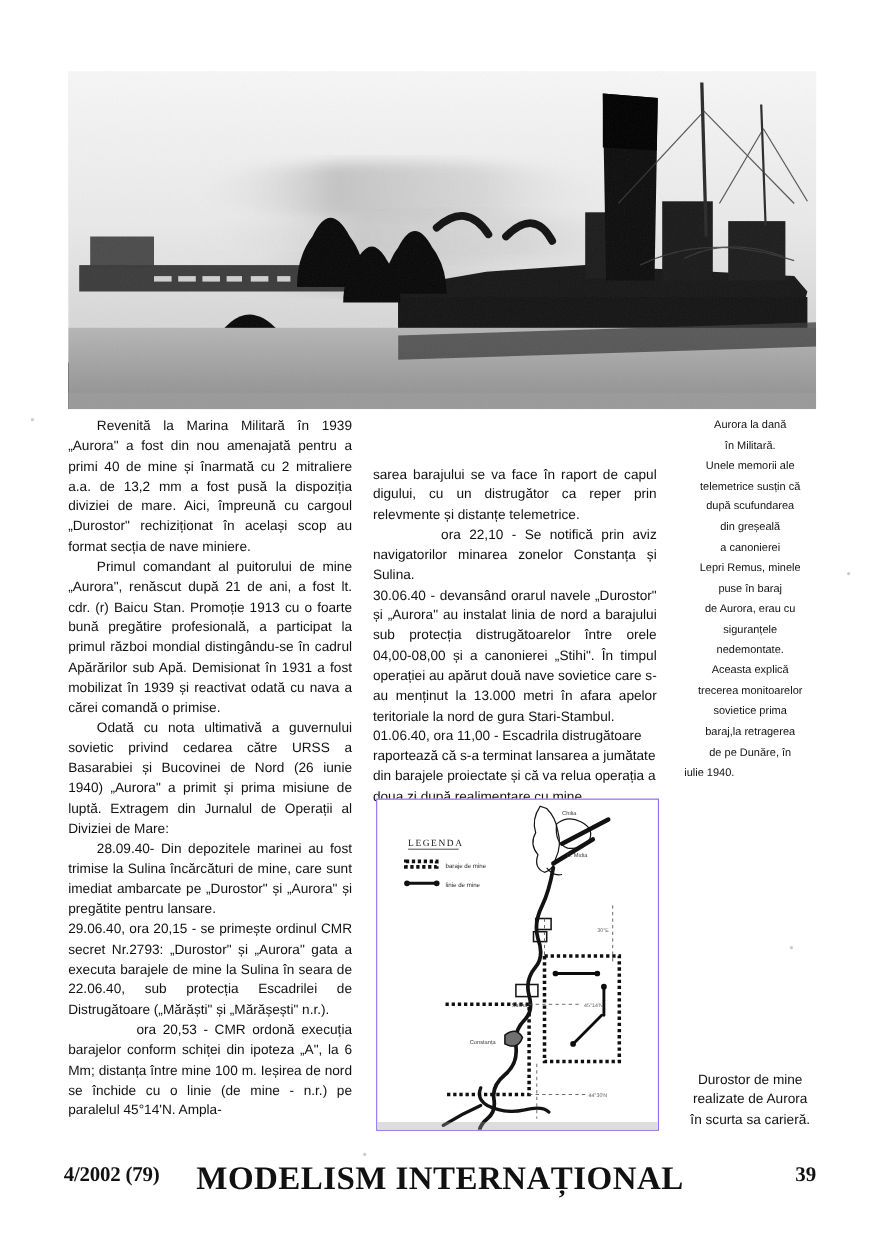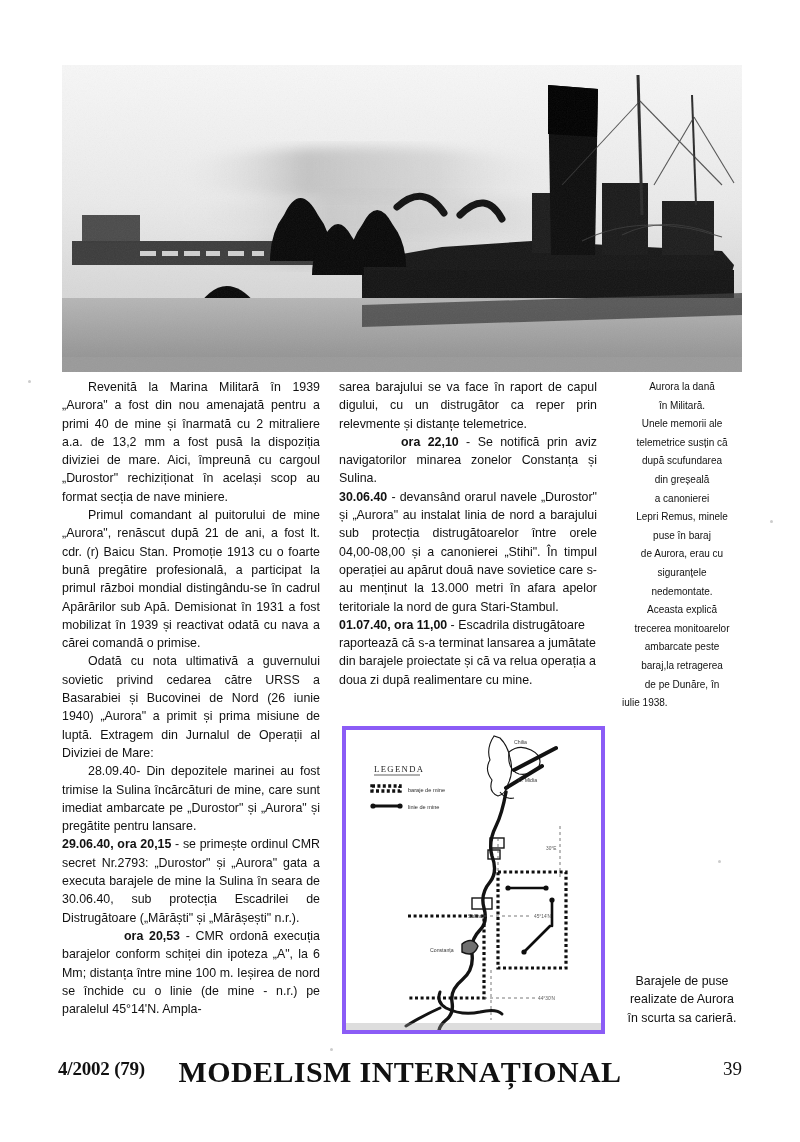--- a/index.html
+++ b/index.html
@@ -36,41 +36,41 @@
     width: 680px;
     height: 650px;
   }
   .col {
     position: absolute;
     top: 0;
     font-size: 12.4px;
     line-height: 18.3px;
   }
   .col-1 { left: 0px;   width: 258px; text-align: justify; }
-  .col-2 { left: 277px; width: 258px; text-align: justify; }
+  .col-2 { left: 277px; width: 258px; text-align: justify; margin-top: 44px; }
   .col-3 { left: 560px; width: 120px; text-align: center; }
 
   .col p { margin: 0; }
   .col-1 p, .col-2 p { text-indent: 26px; text-align: justify; }
   .col-1 p.noindent, .col-2 p.noindent { text-indent: 0; }
   .col-1 p.bigindent, .col-2 p.bigindent { text-indent: 62px; }
   .col p:last-child { text-align: left; }
   .col-1 p.just-last, .col-2 p.just-last { text-align: justify; }
-  b { font-weight: bold; }
+  b { font-weight: normal; }
 
   .col-3 p { margin: 0; line-height: 18.6px; font-size: 10px; }
 
   
   .map-fig {
     position: absolute;
     left: 342px;
     top: 726px;
     width: 255px;
     height: 300px;
-    border: 4px solid #8b5cf6;
+    border: 1px solid #8b5cf6;
     background: #fefefe;
     overflow: hidden;
   }
   .map-svg { display: block; width: 100%; height: 100%; }
 
   .map-caption {
     position: absolute;
     left: 612px;
     top: 972px;
     width: 140px;
@@ -106,21 +106,21 @@
     font-family: Liberation Serif, serif;
     font-weight: bold;
     font-size: 30px;
     letter-spacing: 0.4px;
   }
   .footer-page {
     position: absolute;
     right: 58px;
     top: 0;
     font-family: "Liberation Serif", serif;
-    font-weight: normal;
+    font-weight: bold;
     font-size: 19px;
   }
 
   
   .speck { position: absolute; background: #cccccc; border-radius: 50%; }
 </style>
 </head>
 <body>
 
 <div class="photo-wrap">
@@ -220,50 +220,50 @@
   </svg>
 </div>
 
 <div class="cols">
 
   <div class="col col-1">
     <p>Revenită la Marina Militară în 1939 „Aurora" a fost din nou amenajată pentru a primi 40 de mine și înarmată cu 2 mitraliere a.a. de 13,2 mm a fost pusă la dispoziția diviziei de mare. Aici, împreună cu cargoul „Durostor" rechiziționat în același scop au format secția de nave miniere.</p>
     <p>Primul comandant al puitorului de mine „Aurora", renăscut după 21 de ani, a fost lt. cdr. (r) Baicu Stan. Promoție 1913 cu o foarte bună pregătire profesională, a participat la primul război mondial distingându-se în cadrul Apărărilor sub Apă. Demisionat în 1931 a fost mobilizat în 1939 și reactivat odată cu nava a cărei comandă o primise.</p>
     <p>Odată cu nota ultimativă a guvernului sovietic privind cedarea către URSS a Basarabiei și Bucovinei de Nord (26 iunie 1940) „Aurora" a primit și prima misiune de luptă. Extragem din Jurnalul de Operații al Diviziei de Mare:</p>
     <p>28.09.40- Din depozitele marinei au fost trimise la Sulina încărcături de mine, care sunt imediat ambarcate pe „Durostor" și „Aurora" și pregătite pentru lansare.</p>
-    <p class="noindent just-last"><b>29.06.40, ora 20,15</b><span> - se primește ordinul CMR secret Nr.2793: „Durostor" și „Aurora" gata a executa barajele de mine la Sulina în seara de 30.06.40, sub protecția Escadrilei de Distrugătoare („Mărăști" și „Mărășești" n.r.).</span></p>
+    <p class="noindent just-last"><b>29.06.40, ora 20,15</b><span> - se primește ordinul CMR secret Nr.2793: „Durostor" și „Aurora" gata a executa barajele de mine la Sulina în seara de 22.06.40, sub protecția Escadrilei de Distrugătoare („Mărăști" și „Mărășești" n.r.).</span></p>
     <p class="bigindent just-last"><b>ora 20,53</b><span> - CMR ordonă execuția barajelor conform schiței din ipoteza „A", la 6 Mm; distanța între mine 100 m. Ieșirea de nord se închide cu o linie (de mine - n.r.) pe paralelul 45°14'N. Ampla-</span></p>
   </div>
 
   <div class="col col-2">
     <p class="noindent just-last">sarea barajului se va face în raport de capul digului, cu un distrugător ca reper prin relevmente și distanțe telemetrice.</p>
     <p class="bigindent just-last"><b>ora 22,10</b><span> - Se notifică prin aviz navigatorilor minarea zonelor Constanța și Sulina.</span></p>
     <p class="noindent just-last"><b>30.06.40</b><span> - devansând orarul navele „Durostor" și „Aurora" au instalat linia de nord a barajului sub protecția distrugătoarelor între orele 04,00-08,00 și a canonierei „Stihi". În timpul operației au apărut două nave sovietice care s-au menținut la 13.000 metri în afara apelor teritoriale la nord de gura Stari-Stambul.</span></p>
-    <p class="noindent"><b>01.07.40, ora 11,00</b><span> - Escadrila distrugătoare raportează că s-a terminat lansarea a jumătate din barajele proiectate și că va relua operația a doua zi după realimentare cu mine.</span></p>
+    <p class="noindent"><b>01.06.40, ora 11,00</b><span> - Escadrila distrugătoare raportează că s-a terminat lansarea a jumătate din barajele proiectate și că va relua operația a doua zi după realimentare cu mine.</span></p>
   </div>
 
   <div class="col col-3">
     <p>Aurora la dană</p>
     <p>în Militară.</p>
     <p>Unele memorii ale</p>
     <p>telemetrice susțin că</p>
     <p>după scufundarea</p>
     <p>din greșeală</p>
     <p>a canonierei</p>
     <p>Lepri Remus, minele</p>
     <p>puse în baraj</p>
     <p>de Aurora, erau cu</p>
     <p>siguranțele</p>
     <p>nedemontate.</p>
     <p>Aceasta explică</p>
     <p>trecerea monitoarelor</p>
-    <p>ambarcate peste</p>
+    <p>sovietice prima</p>
     <p>baraj,la retragerea</p>
     <p>de pe Dunăre, în</p>
-    <p>iulie 1938.</p>
+    <p>iulie 1940.</p>
   </div>
 </div>
 
 <div class="map-fig">
   <svg class="map-svg" viewBox="0 0 255 300" preserveAspectRatio="none">
     <rect x="0" y="0" width="255" height="300" fill="#ffffff"></rect>
 
     <g fill="none" stroke="#151515" stroke-width="1.1">
       <path d="M148 6 q-8 12 -4 24 q-6 10 2 20 q-4 12 6 16 q8 -2 10 -12 q6 -12 2 -26 q-2 -12 -10 -20 Z"></path>
       <path d="M163 22 q10 -8 22 -2 q12 6 8 16 q-8 10 -20 8 q-12 -4 -10 -22 Z"></path>
@@ -339,21 +339,21 @@
       <text x="188" y="188">45°14'N</text>
       <text x="192" y="270">44°30'N</text>
       <text x="200" y="120">30°E</text>
     </g>
 
     <rect x="0" y="293" width="255" height="7" fill="#9d9d9d" opacity="0.35"></rect>
   </svg>
 </div>
 
 <div class="map-caption">
-  <p>Barajele de puse</p>
+  <p>Durostor de mine</p>
   <p>realizate de Aurora</p>
   <p>în scurta sa carieră.</p>
 </div>
 
 <div class="footer">
   <div class="footer-issue">4/2002 (79)</div>
   <div class="footer-title">MODELISM INTERNAȚIONAL</div>
   <div class="footer-page">39</div>
 </div>
 

